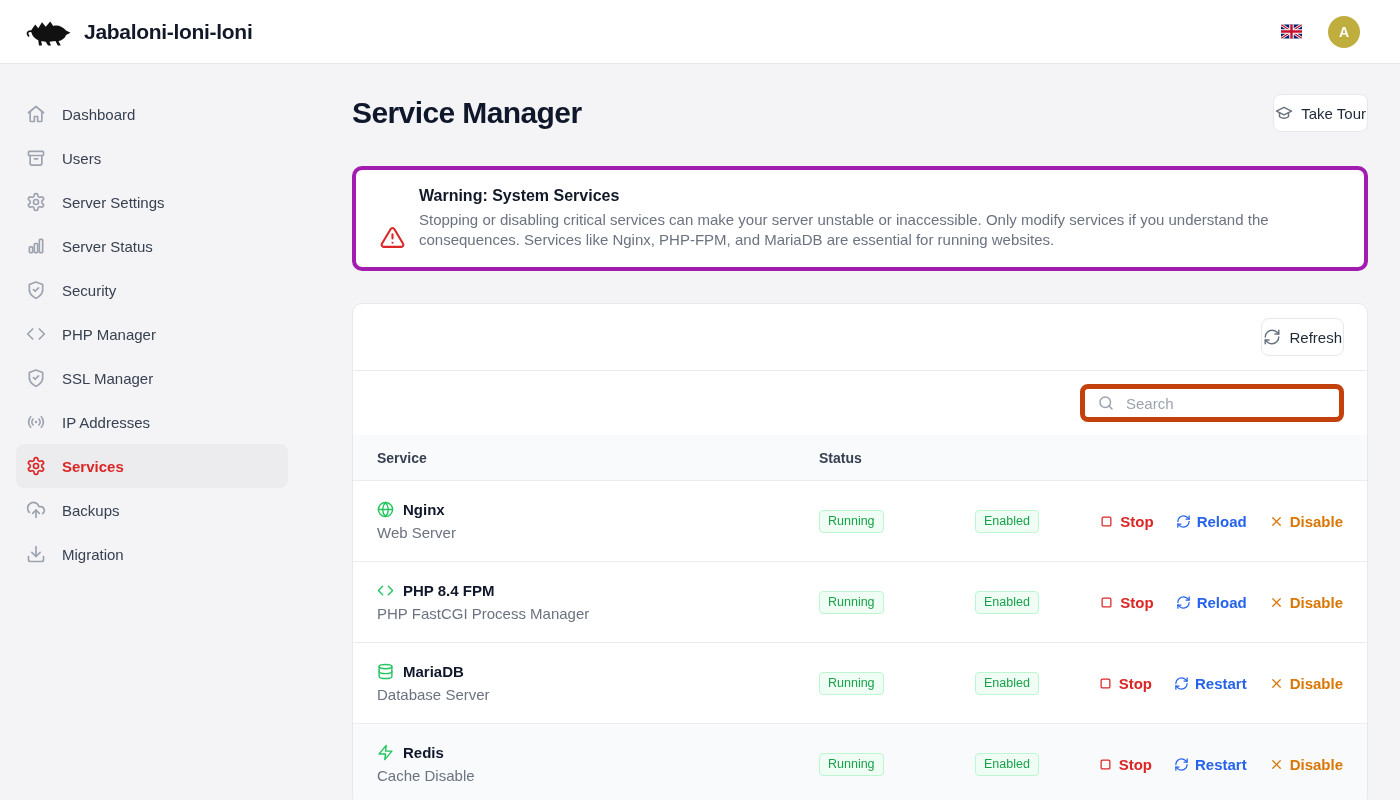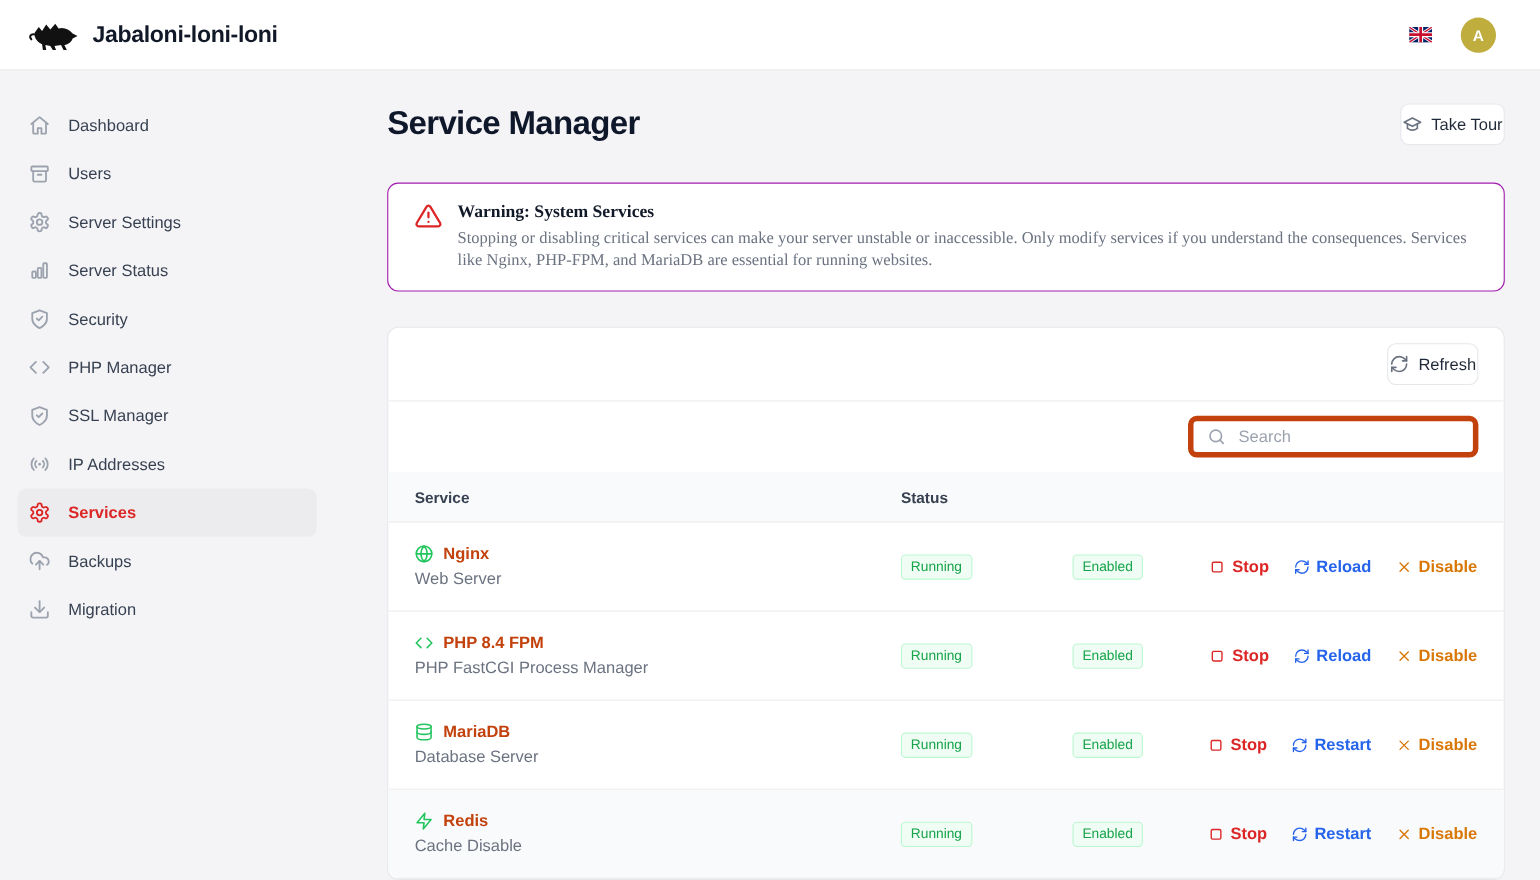--- a/index.html
+++ b/index.html
@@ -33,38 +33,38 @@
   .nav-item .ic{width:20px;height:20px;color:#9CA3AF;}
   .nav-item.active{background:#ECECEE;color:var(--active-nav);font-weight:600;}
   .nav-item.active .ic{color:var(--active-nav);}
 
   .main{flex:1;min-width:0;padding:30px 32px 0 48px;}
   .page-head{display:flex;align-items:center;justify-content:space-between;}
   h1{margin:0;font-size:30px;font-weight:700;letter-spacing:-0.6px;color:#0F172A;}
   .btn{background:#fff;border:1px solid #E5E7EB;border-radius:8px;height:38px;padding:0 1px;display:inline-flex;align-items:center;gap:8px;font-size:15px;font-family:inherit;color:#1F2937;cursor:pointer;}
   .btn .ic{width:18px;height:18px;color:#6B7280;}
 
-  .warning-card{margin-top:34px;background:#fff;border:1px solid #a21caf;border-radius:10px;padding:17px 24px;display:flex;align-items:flex-start;gap:14px;font-family:Liberation Serif, serif;}
+  .warning-card{margin-top:34px;background:#fff;border:4px solid #a21caf;border-radius:10px;padding:17px 24px;display:flex;align-items:flex-end;gap:14px;}
   .warning-ic{width:25px;height:25px;color:var(--warning-red);}
   .warning-title{font-size:16px;font-weight:700;color:#111827;margin-bottom:5px;}
   .warning-body{font-size:15px;color:#6B7280;line-height:20px;}
 
   .card{margin-top:32px;background:#fff;border:1px solid #E8E8EB;border-radius:10px;overflow:hidden;}
   .toolbar{display:flex;justify-content:flex-end;padding:14px 23px;border-bottom:1px solid #ECECEF;}
   .search-row{display:flex;justify-content:flex-end;padding:13px 23px;}
   .search-box{width:264px;height:38px;border:5px solid #c2410c;border-radius:8px;display:flex;align-items:center;gap:9px;padding:0 12px;background:#fff;}
   .search-box .ic{width:18px;height:18px;color:#9CA3AF;}
   .search-box input{border:none;outline:none;flex:1;min-width:0;font-size:15px;font-family:inherit;color:#111827;background:transparent;}
   .search-box input::placeholder{color:#9CA3AF;}
 
   .thead,.trow{display:grid;grid-template-columns:442px 156px 1fr auto;align-items:center;padding:0 24px;}
   .thead{height:46px;background:#F9FAFB;border-bottom:1px solid #ECECEF;font-size:14px;font-weight:600;color:#374151;}
   .trow{height:81px;border-bottom:1px solid #ECECEF;}
   .trow.hl{background:#F9FAFB;}
-  .svc-name{display:flex;gap:9px;font-size:15px;font-weight:600;color:#c2410c;}
+  .svc-name{display:flex;gap:9px;font-size:15px;font-weight:600;color:#0f172a;}
   .svc-name .ic{width:17px;height:17px;color:var(--service-green);}
   .svc-desc{margin-top:6px;font-size:15px;color:#6B7280;}
   .badge{display:inline-block;font-size:12.5px;color:var(--success-text);background:var(--success-bg);border:1px solid var(--success-border);border-radius:4px;padding:3px 8px;line-height:1.2;}
   .actions{display:flex;justify-content:flex-end;align-items:center;gap:22px;}
   .action{display:inline-flex;align-items:center;gap:6px;font-size:15px;font-weight:600;background:none;border:none;padding:0;cursor:pointer;font-family:inherit;}
   .action .ic{width:15px;height:15px;}
   .action.red{color:var(--stop-red);}
   .action.blue{color:var(--reload-blue);}
   .action.orange{color:var(--disable-orange);}
 </style>

